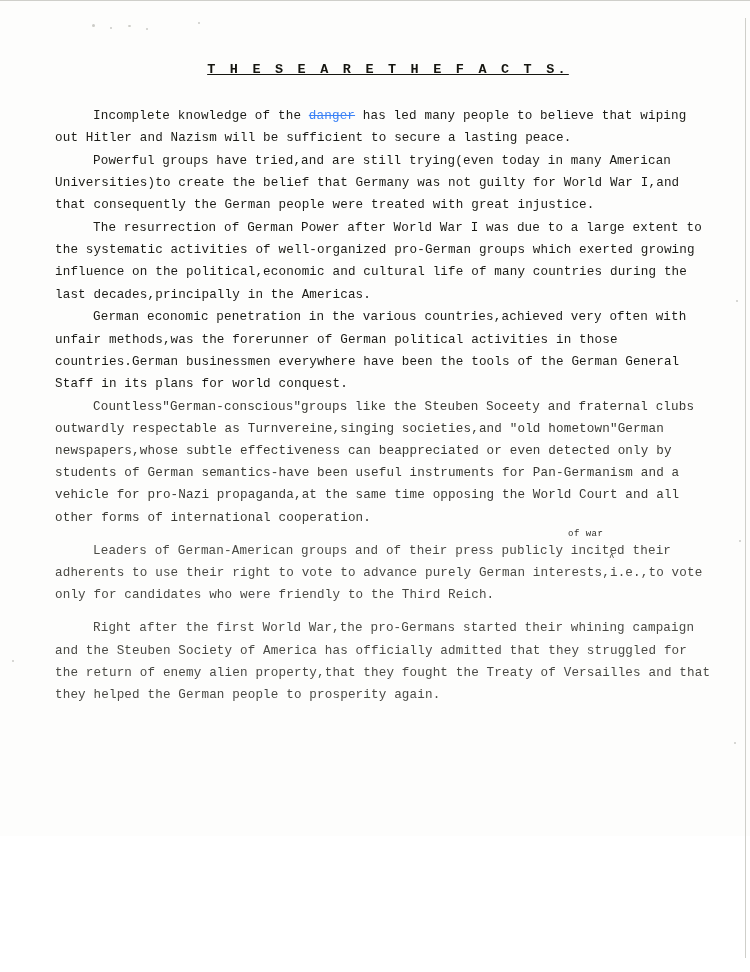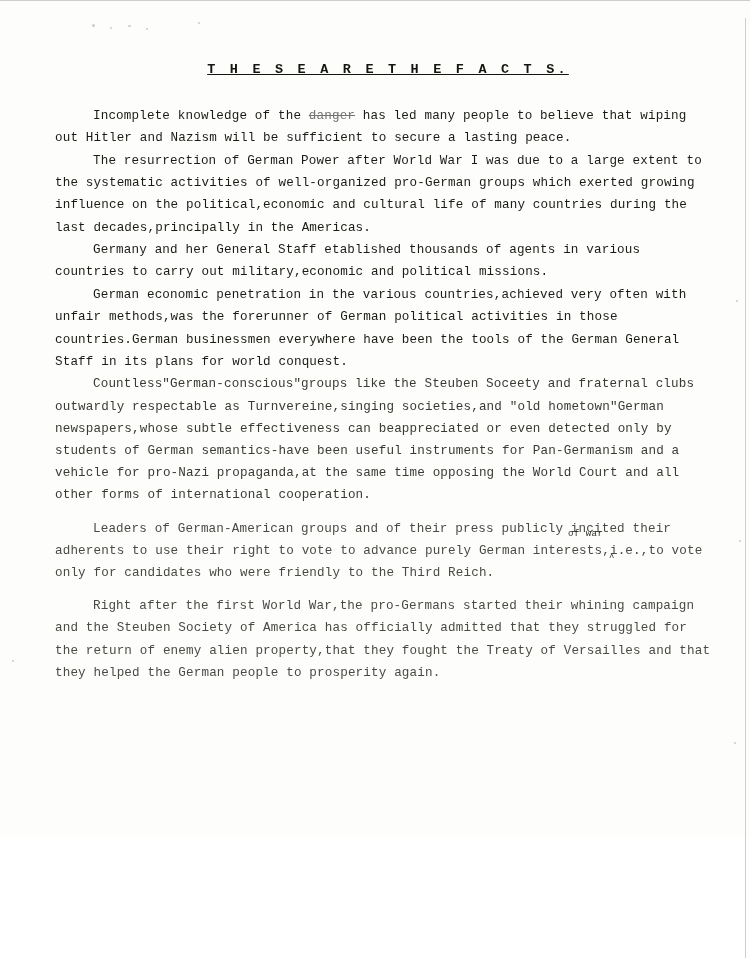--- a/index.html
+++ b/index.html
@@ -68,21 +68,21 @@
     margin-top: 11px;
   }
   .ins-mark {
     position: absolute;
     font-size: 9px;
     color: #2a2a25;
     letter-spacing: .5px;
   }
   .strike-word {
     text-decoration: line-through;
-    color: #737373;
+    color: #3b82f6;
   }
 </style>
 </head>
 <body>
 
 <div class="page">
 
   <div class="edge-line" style="left:0;top:0;width:750px;height:1px;"></div>
   <div class="edge-line" style="left:745px;top:18px;width:1px;height:940px;"></div>
   <div class="speck" style="left:92px;top:24px;width:3px;height:3px;"></div>
@@ -93,22 +93,22 @@
   <div class="speck" style="left:736px;top:300px;width:2px;height:2px;"></div>
   <div class="speck" style="left:739px;top:540px;width:2px;height:2px;"></div>
   <div class="speck" style="left:734px;top:742px;width:2px;height:2px;"></div>
   <div class="speck" style="left:12px;top:660px;width:2px;height:2px;"></div>
 
   <div class="doc-body">
 
     <h1 class="doc-title">T H E S E   A R E   T H E   F A C T S.</h1>
 
     <p class="para">Incomplete knowledge of the <span class="strike-word">danger</span> has led many people to believe that wiping out Hitler and Nazism will be sufficient to secure a lasting peace.</p>
+    <p class="para">Powerful groups have tried,and are still trying(even today in many American Universities)to create the belief that Germany was not guilty for World War I,and that consequently the German people were treated with great injustice.</p>
     <p class="para">The resurrection of German Power after World War I was due to a large extent to the systematic activities of well-organized pro-German groups which exerted growing influence on the political,economic and cultural life of many countries during the last decades,principally in the Americas.</p>
-    <p class="para">Germany and her General Staff etablished thousands of agents in various countries to carry out military,economic and political missions.</p>
     <p class="para">German economic penetration in the various countries,achieved very often with unfair methods,was the forerunner of German political activities in those countries.German businessmen everywhere have been the tools of the German General Staff in its plans for world conquest.</p>
     <p class="para lighter">Countless"German-conscious"groups like the Steuben Soceety and fraternal clubs outwardly respectable as Turnvereine,singing societies,and "old hometown"German newspapers,whose subtle effectiveness can beappreciated or even detected only by students of German semantics-have been useful instruments for Pan-Germanism and a vehicle for pro-Nazi propaganda,at the same time opposing the World Court and all other forms of international cooperation.</p>
     <p class="para faded gap">Leaders of German-American groups and of their press publicly incited their adherents to use their right to vote to advance purely German interests,i.e.,to vote only for candidates who were friendly to the Third Reich.</p>
     <p class="para faded gap">Right after the first World War,the pro-Germans started their whining campaign and the Steuben Society of America has officially admitted that they struggled for the return of enemy alien property,that they fought the Treaty of Versailles and that they helped the German people to prosperity again.</p>
 
   </div>
 
   <span class="ins-mark" style="left:568px;top:529px;">of war</span>
   <span class="ins-mark" style="left:609px;top:553px;">^</span>
 

